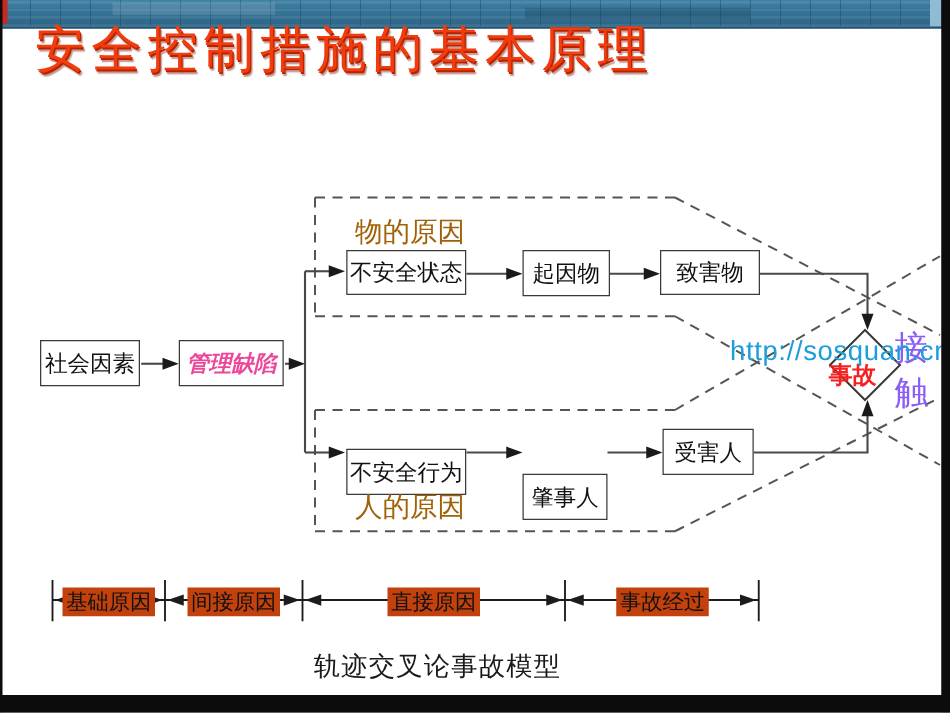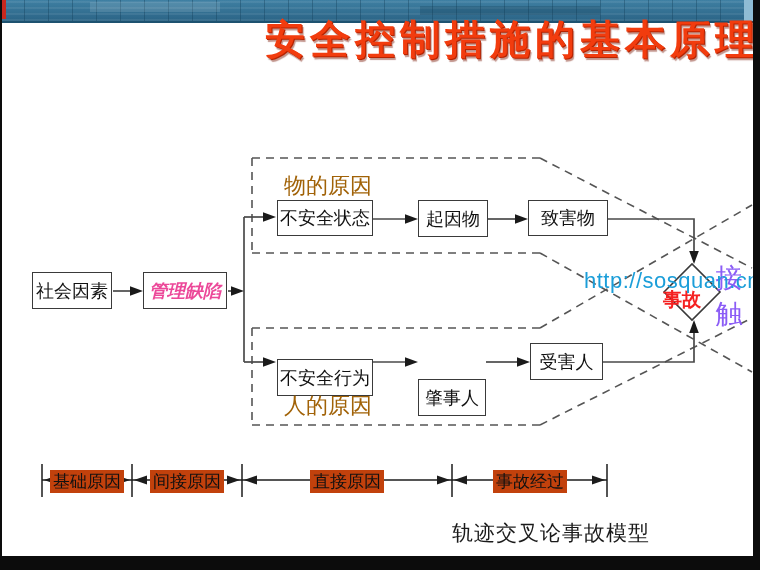--- a/index.html
+++ b/index.html
@@ -18,22 +18,22 @@
   }
   .band-patch1{position:absolute;left:90px;top:2px;width:130px;height:10px;background:rgba(255,255,255,.12);}
   .band-patch2{position:absolute;left:420px;top:6px;width:180px;height:9px;background:rgba(16,56,80,.25);}
   .band-red-corner{position:absolute;left:0;top:0;width:6px;height:19px;background:#c8281e;}
   .band-cap{position:absolute;right:7px;top:0;width:9px;height:21px;background:#8fbcd4;}
   .edge-left{position:absolute;left:0;top:0;width:2px;height:570px;background:#0c0c0c;z-index:7;}
   .edge-right{position:absolute;right:0;top:0;width:7px;height:570px;background:#0c0c0c;z-index:7;}
   .edge-bottom{position:absolute;left:0;bottom:0;width:760px;height:14px;background:#0c0c0c;z-index:7;}
   
   .title{
-    position:absolute;left:0;right:0;top:12px;z-index:5;text-align:right;padding-left:28px;
-    font-size:40px;font-weight:bold;letter-spacing:5px;color:#f23c0e;
+    position:absolute;left:0;right:0;top:12px;z-index:5;text-align:left;padding-left:28px;
+    font-size:40px;font-weight:normal;letter-spacing:5px;color:#f23c0e;
     text-shadow:1px 1px 0 #b72300, 2px 3px 1px rgba(120,20,0,.45);
     white-space:nowrap;
   }
   
   svg.diagram{position:absolute;left:0;top:0;z-index:2;}
   
   .nbox{
     position:absolute;z-index:3;background:#fff;border:1.6px solid #3a3a3a;
     display:flex;align-items:center;justify-content:center;
     font-size:18px;color:#111;white-space:nowrap;
@@ -54,21 +54,21 @@
     font-size:19px;font-weight:bold;color:#f52020;}
   .l-contact{position:absolute;left:714px;top:260px;width:30px;z-index:4;
     font-size:27px;line-height:36px;color:#8b5cf6;word-break:break-all;text-align:center;}
   .watermark{position:absolute;left:584px;top:268px;z-index:6;font-size:22px;
     color:#1b9ed9;letter-spacing:.5px;white-space:nowrap;}
   
   .rlabel{position:absolute;top:470px;z-index:3;transform:translateX(-50%);
     font-size:17px;color:#111;background:#c2410c;padding:0 3px;white-space:nowrap;}
   .r0{left:87px;}.r1{left:187px;}.r2{left:347px;}.r3{left:530px;}
   
-  .caption{position:absolute;left:50px;top:519px;width:600px;z-index:3;text-align:right;
+  .caption{position:absolute;left:50px;top:519px;width:600px;z-index:3;text-align:center;
     font-size:21px;color:#1a1a1a;letter-spacing:1px;}
 </style>
 </head>
 <body>
 
 <div class="slide">
 
   <div class="top-band">
     <div class="band-patch1"></div>
     <div class="band-patch2"></div>

